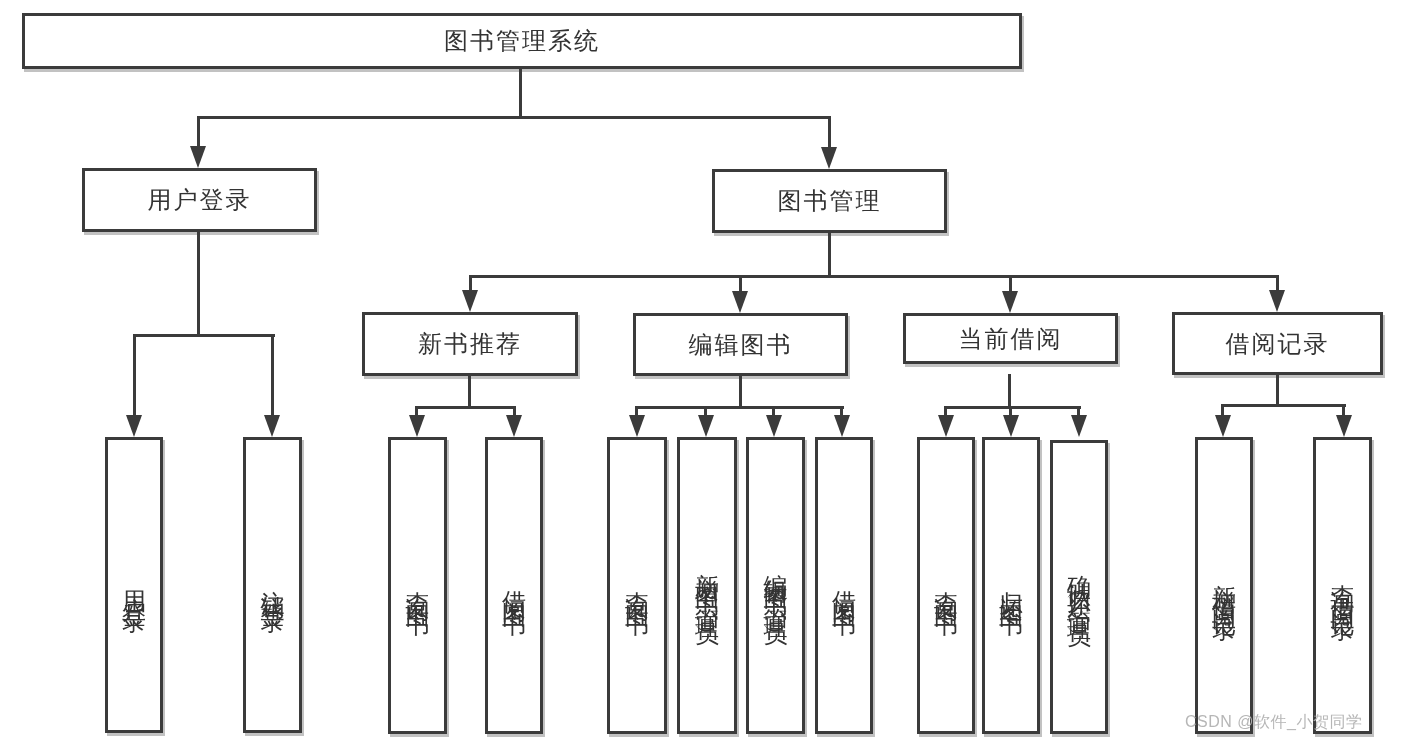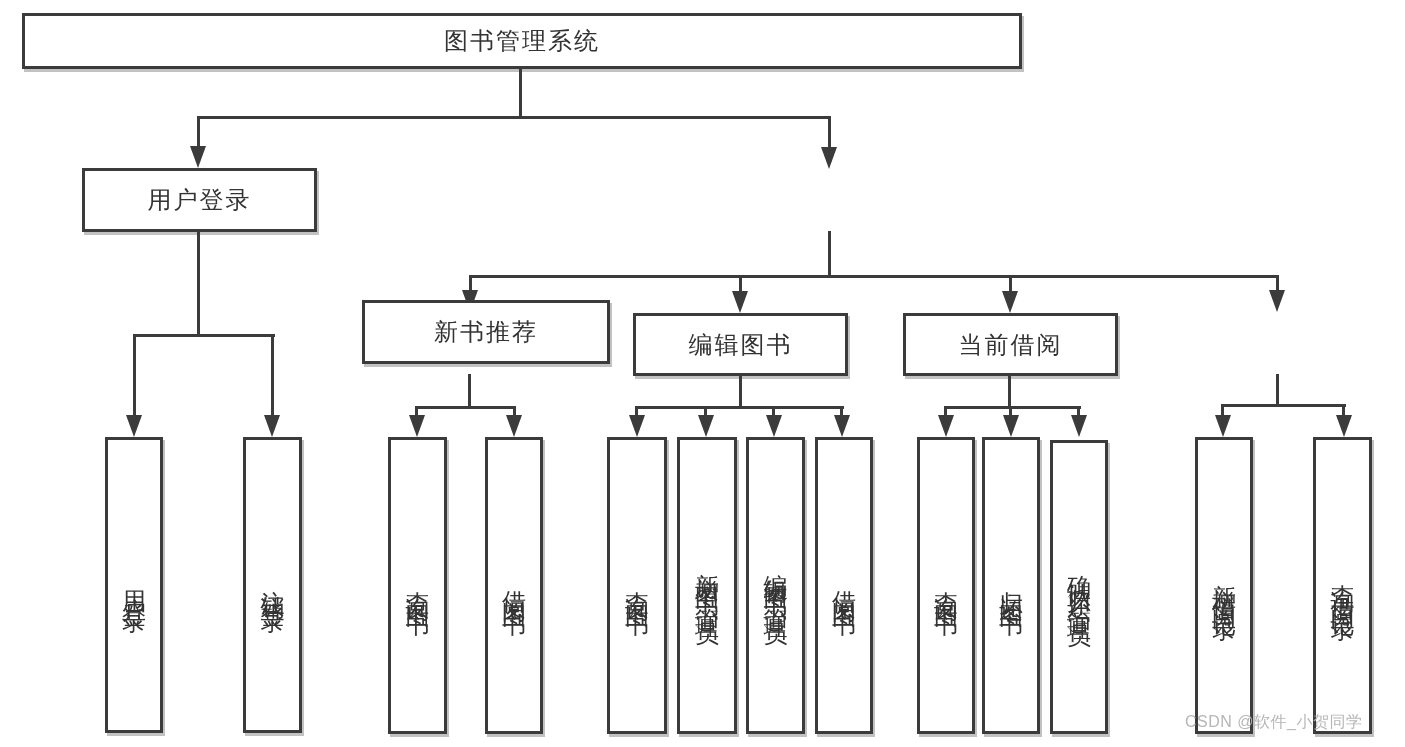--- a/index.html
+++ b/index.html
@@ -39,42 +39,44 @@
   <div class="box" style="left:22px;top:13px;width:1000px;height:56px">图书管理系统</div>
 
   <div class="v" style="left:519px;top:66px;height:51px"></div>
   <div class="h" style="left:197px;top:116px;width:634px"></div>
   <div class="v" style="left:197px;top:116px;height:32px"></div>
   <div class="tri" style="left:190px;top:146px"></div>
   <div class="v" style="left:828px;top:116px;height:33px"></div>
   <div class="tri" style="left:821px;top:147px"></div>
 
   <div class="box" style="left:82px;top:168px;width:235px;height:64px">用户登录</div>
+  <div class="box" style="left:712px;top:169px;width:235px;height:64px">图书管理</div>
 
   <div class="v" style="left:197px;top:230px;height:107px"></div>
   <div class="h" style="left:133px;top:334px;width:142px"></div>
   <div class="v" style="left:133px;top:334px;height:83px"></div>
   <div class="tri" style="left:126px;top:415px"></div>
   <div class="v" style="left:271px;top:334px;height:83px"></div>
   <div class="tri" style="left:264px;top:415px"></div>
 
   <div class="v" style="left:828px;top:231px;height:46px"></div>
   <div class="h" style="left:469px;top:275px;width:810px"></div>
   <div class="v" style="left:469px;top:275px;height:17px"></div>
   <div class="tri" style="left:462px;top:290px"></div>
   <div class="v" style="left:739px;top:275px;height:18px"></div>
   <div class="tri" style="left:732px;top:291px"></div>
   <div class="v" style="left:1009px;top:275px;height:18px"></div>
   <div class="tri" style="left:1002px;top:291px"></div>
   <div class="v" style="left:1276px;top:275px;height:17px"></div>
   <div class="tri" style="left:1269px;top:290px"></div>
 
-  <div class="box" style="left:362px;top:300px;width:248px;height:64px">新书推荐</div>
+  <div class="box" style="left:362px;top:312px;width:216px;height:64px">新书推荐</div>
   <div class="box" style="left:633px;top:313px;width:215px;height:63px">编辑图书</div>
-  <div class="box" style="left:903px;top:313px;width:215px;height:63px">当前借阅</div>
+  <div class="box" style="left:903px;top:313px;width:215px;height:51px">当前借阅</div>
+  <div class="box" style="left:1172px;top:312px;width:211px;height:63px">借阅记录</div>
 
   <div class="v" style="left:468px;top:374px;height:34px"></div>
   <div class="h" style="left:415px;top:406px;width:101px"></div>
   <div class="v" style="left:415px;top:406px;height:11px"></div>
   <div class="tri" style="left:409px;top:415px"></div>
   <div class="v" style="left:513px;top:406px;height:11px"></div>
   <div class="tri" style="left:506px;top:415px"></div>
 
   <div class="v" style="left:739px;top:374px;height:34px"></div>
   <div class="h" style="left:635px;top:406px;width:209px"></div>

